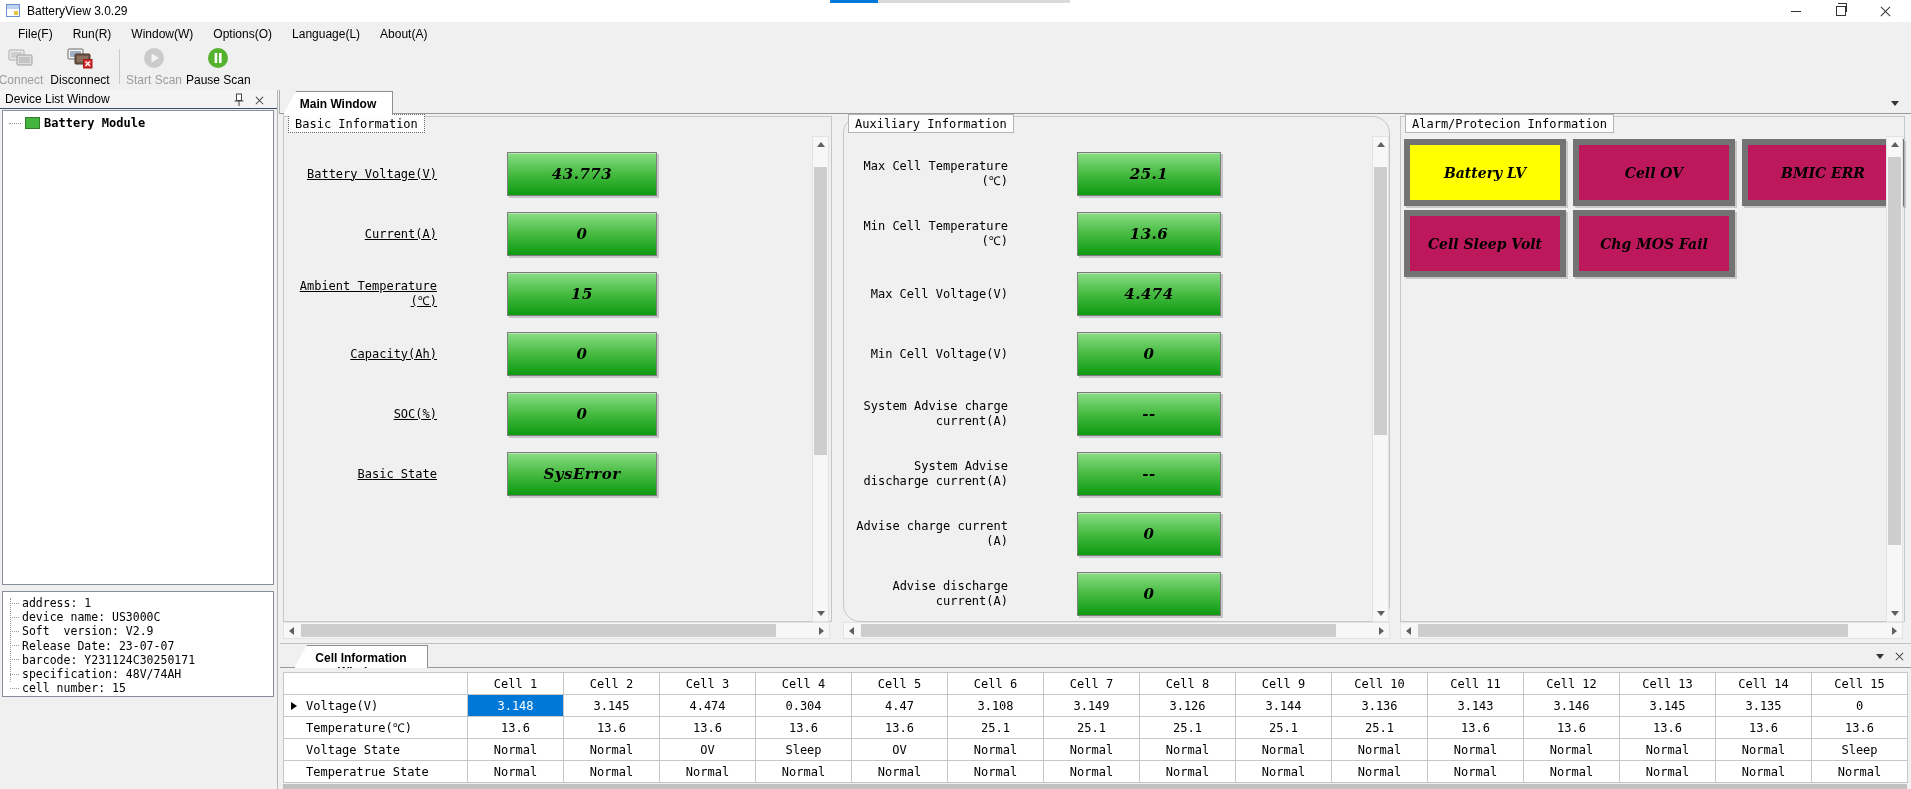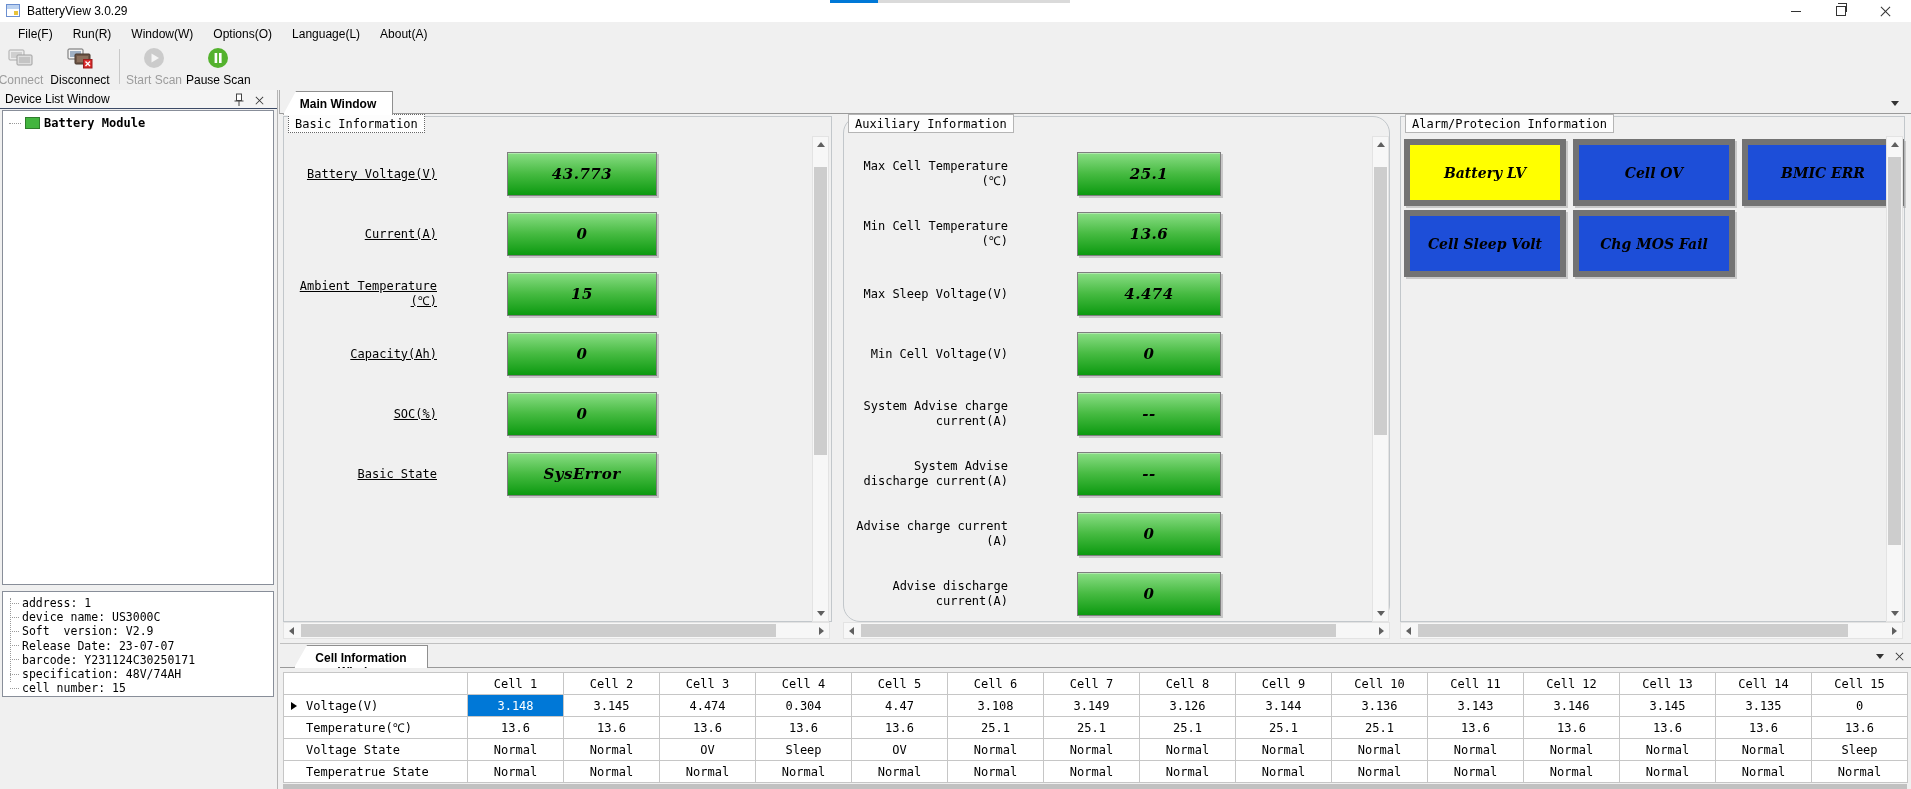--- a/index.html
+++ b/index.html
@@ -77,21 +77,21 @@
   #aux-group .info-label{width:152px;margin-left:12px;}
   #aux-group .value-box{width:142px;margin-left:69px;}
   .value-box{height:42px;border:1px solid #7e7e7e;box-shadow:2px 2px 0 rgba(165,165,165,.55),inset 0 1px 0 rgba(255,255,255,.35);
              background:linear-gradient(180deg,#8ade85 0%,#46ba41 50%,#0c9a10 100%);
              display:flex;align-items:center;justify-content:center;
              font:italic 700 15px "DejaVu Serif",serif;letter-spacing:.5px;}
   .alarm-grid{position:absolute;left:3px;top:22px;display:grid;grid-template-columns:repeat(3,162px);column-gap:7px;row-gap:4px;}
   .alarm-box{height:55px;border:6px solid #737373;box-shadow:2px 2px 0 rgba(160,160,160,.5);
              display:flex;align-items:center;justify-content:center;font:italic 700 14px "DejaVu Serif",serif;}
   .alarm-box.warning{background:#ffff00;}
-  .alarm-box.alarm{background:#1d4ed8;}
+  .alarm-box.alarm{background:#be185d;}
 
   
   .vsb{position:absolute;width:17px;background:#f7f7f7;border:1px solid #e3e3e3;box-sizing:border-box;}
   .hsb{position:absolute;height:17px;top:622px;background:#f7f7f7;border:1px solid #e3e3e3;box-sizing:border-box;}
   .sb-btn{position:absolute;display:flex;align-items:center;justify-content:center;width:15px;height:15px;}
   .vsb .sb-btn.t{top:0;left:0;} .vsb .sb-btn.b{bottom:0;left:0;}
   .hsb .sb-btn.l{left:0;top:0;} .hsb .sb-btn.r{right:0;top:0;}
   .tri-up{width:0;height:0;border-left:4px solid transparent;border-right:4px solid transparent;border-bottom:5px solid #5f5f5f;}
   .tri-down{width:0;height:0;border-left:4px solid transparent;border-right:4px solid transparent;border-top:5px solid #5f5f5f;}
   .tri-left{width:0;height:0;border-top:4px solid transparent;border-bottom:4px solid transparent;border-right:5px solid #5f5f5f;}
@@ -243,21 +243,21 @@
         <div class="info-label">Max Cell Temperature
 (℃)</div>
         <div class="value-box">25.1</div>
       </div>
       <div class="info-row">
         <div class="info-label">Min Cell Temperature
 (℃)</div>
         <div class="value-box">13.6</div>
       </div>
       <div class="info-row">
-        <div class="info-label">Max Sleep Voltage(V)</div>
+        <div class="info-label">Max Cell Voltage(V)</div>
         <div class="value-box">4.474</div>
       </div>
       <div class="info-row">
         <div class="info-label">Min Cell Voltage(V)</div>
         <div class="value-box">0</div>
       </div>
       <div class="info-row">
         <div class="info-label">System Advise charge
 current(A)</div>
         <div class="value-box">--</div>

